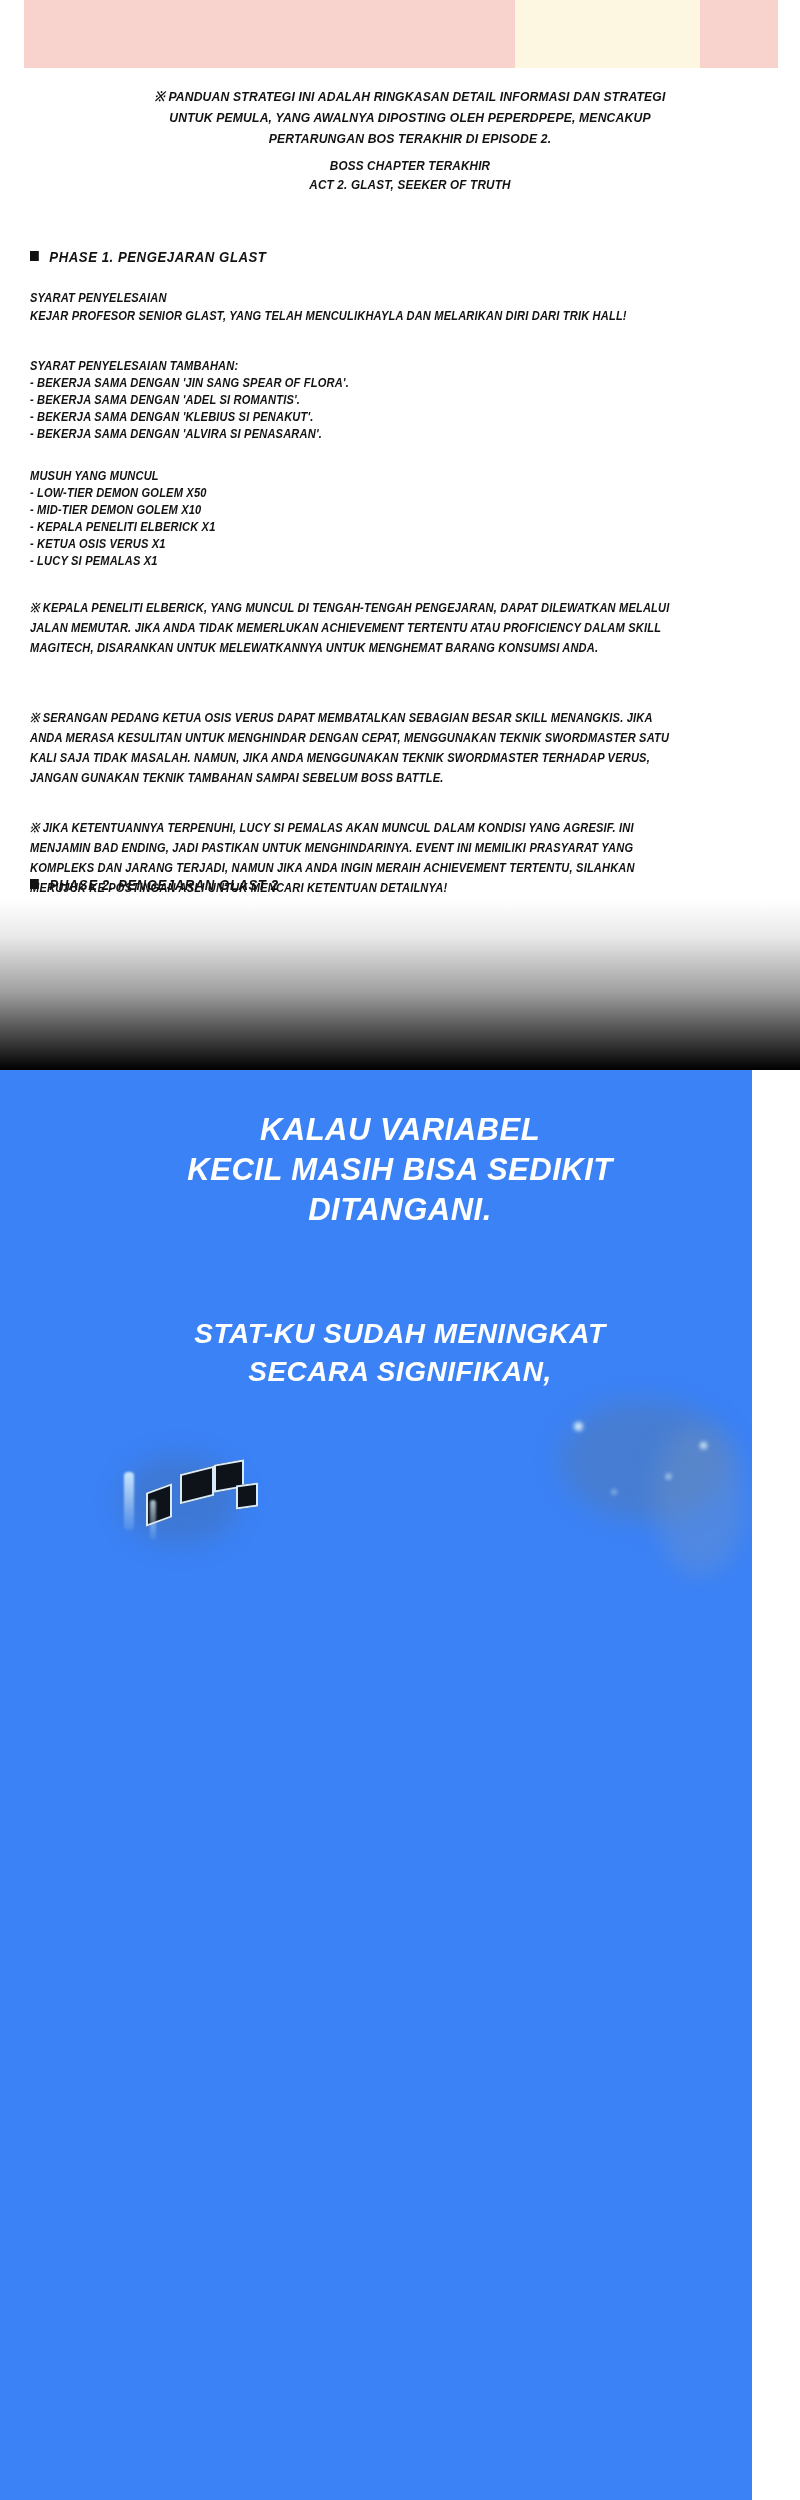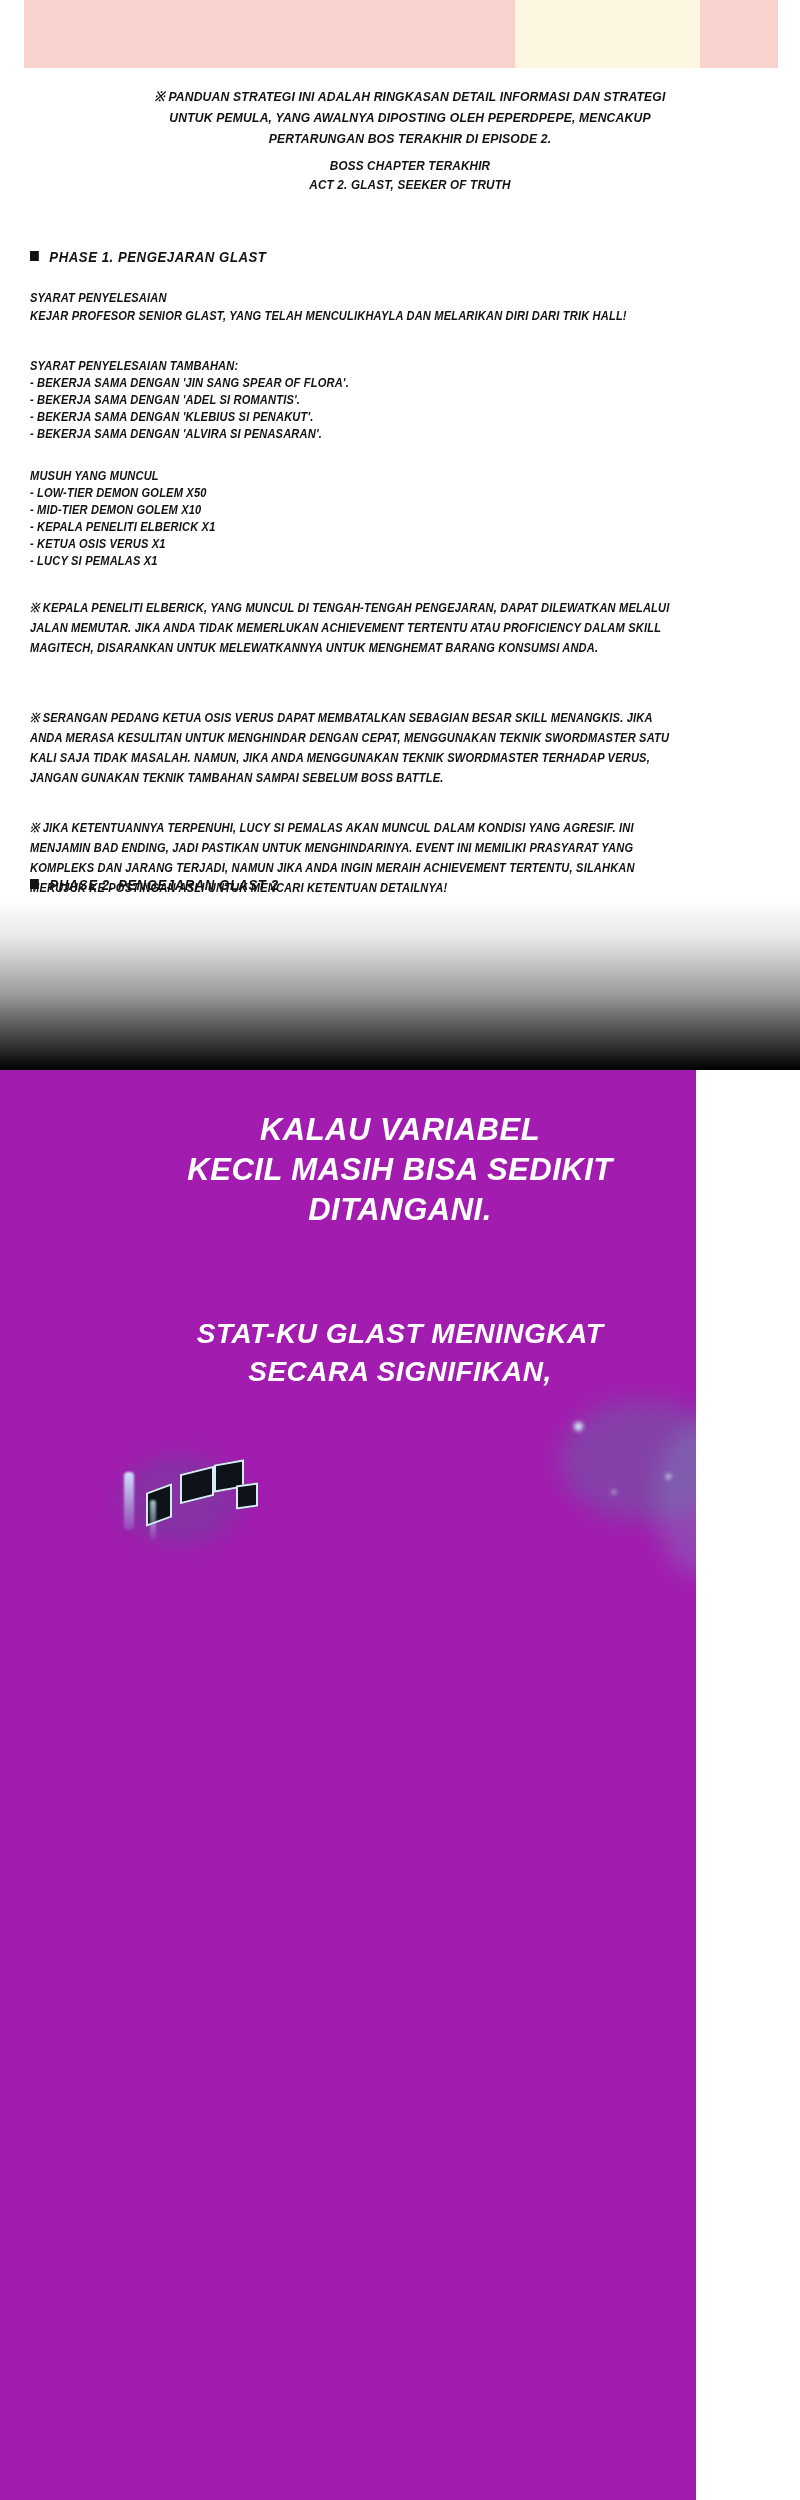--- a/index.html
+++ b/index.html
@@ -70,23 +70,23 @@
   }
   .fadeout {
     position: absolute;
     left: 0; top: 900px;
     width: 800px; height: 170px;
     background: linear-gradient(to bottom, #ffffff 0%, #e8e8e8 22%, #9d9d9d 55%, #2a2a2a 88%, #000000 100%);
   }
   .darksection {
     position: absolute;
     left: 0; top: 1070px;
-    width: 696px;
+    width: 752px;
     height: 1430px;
-    background: #a21caf;
+    background: #3b82f6;
     overflow: hidden;
   }
 
   
   .guide {
     position: absolute;
     left: 0; top: 0;
     width: 800px;
   }
   .condensed {
@@ -279,21 +279,21 @@
 
     </div>
   </div>
 
   <div class="fadeout"></div>
 
   <div class="darksection">
     <div class="dlg dlg1" style="white-space:pre-line;">KALAU VARIABEL
 KECIL MASIH BISA SEDIKIT
 DITANGANI.</div>
-    <div class="dlg dlg2" style="white-space:pre-line;">STAT-KU GLAST MENINGKAT
+    <div class="dlg dlg2" style="white-space:pre-line;">STAT-KU SUDAH MENINGKAT
 SECARA SIGNIFIKAN,</div>
 
     <div class="glow g1"></div>
     <div class="glow g2"></div>
     <div class="glow g3"></div>
     <div class="spark s1"></div>
     <div class="spark s2"></div>
     <div class="spark s3"></div>
     <div class="spark s4"></div>
     <div class="shard sh1"></div>

